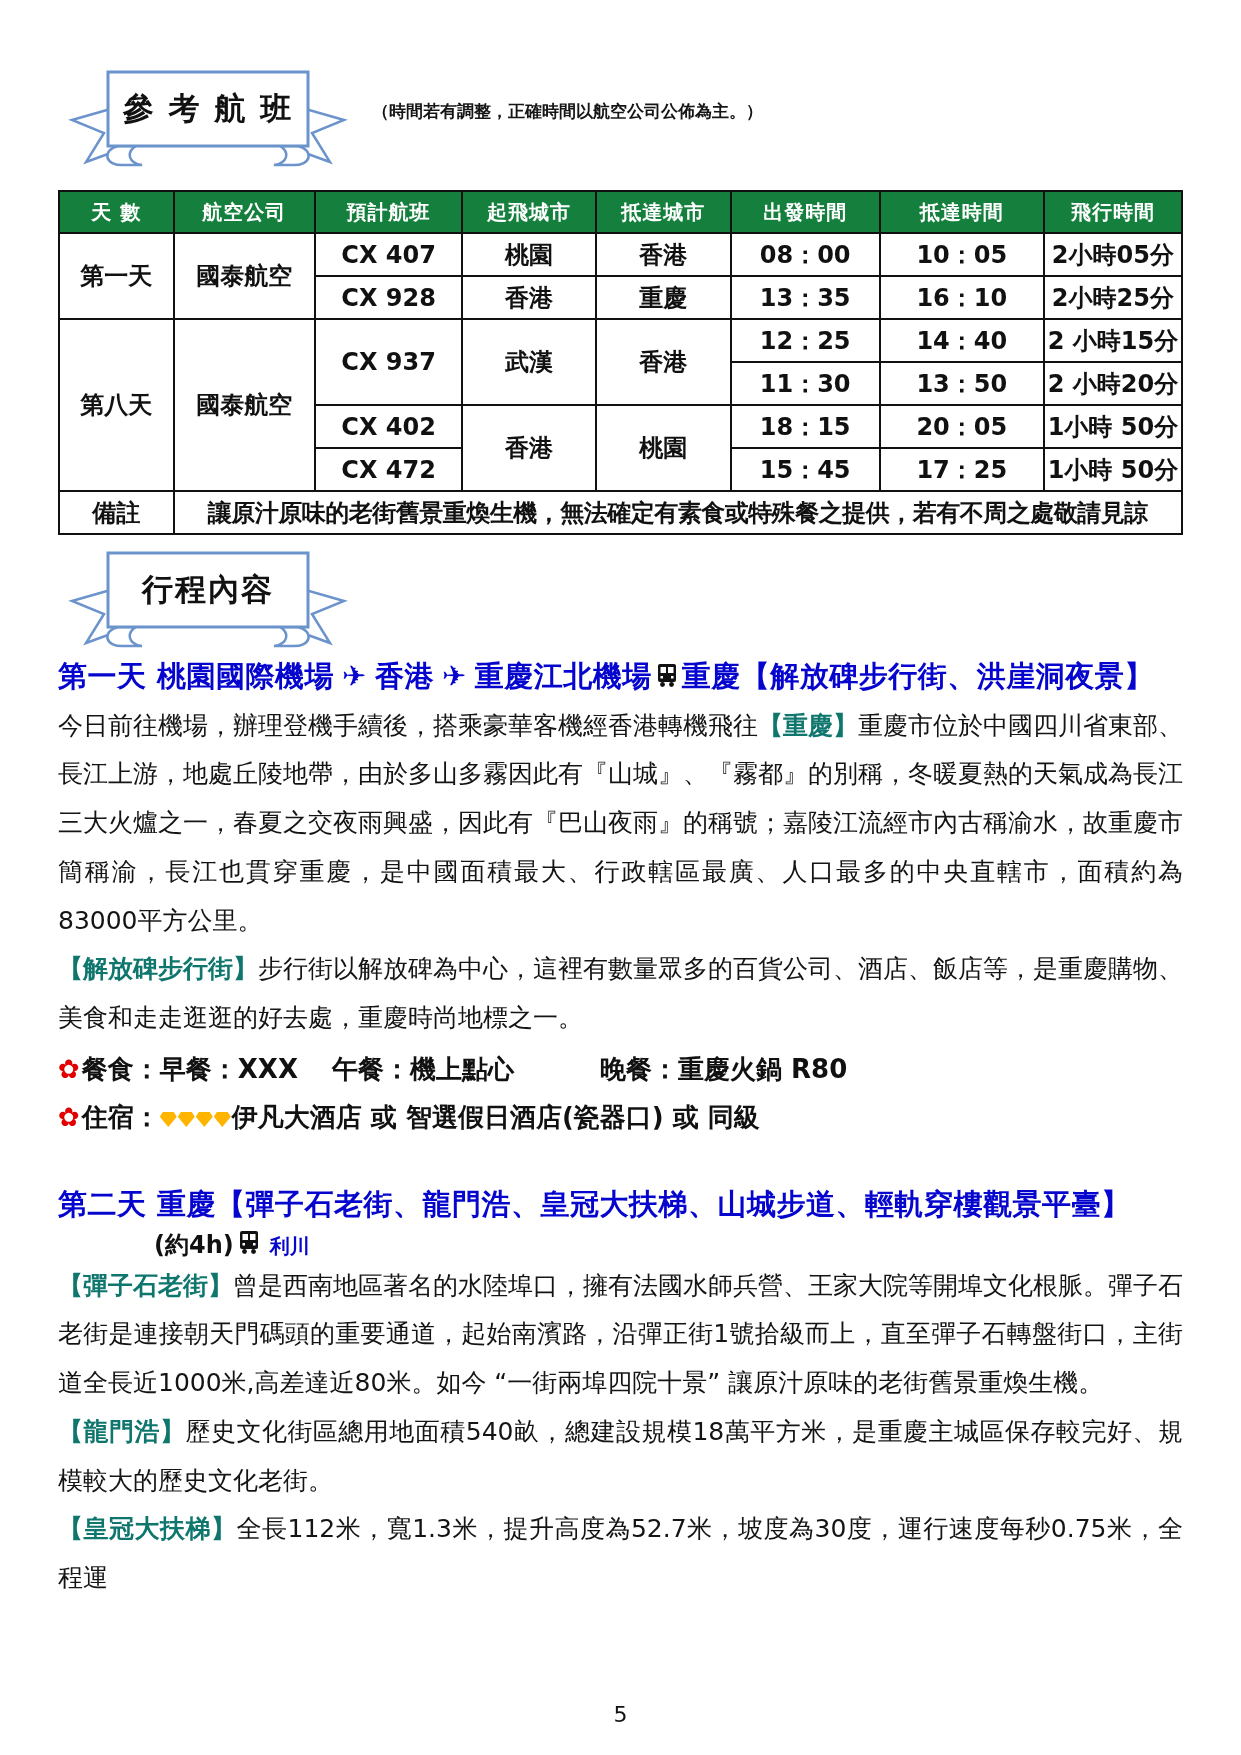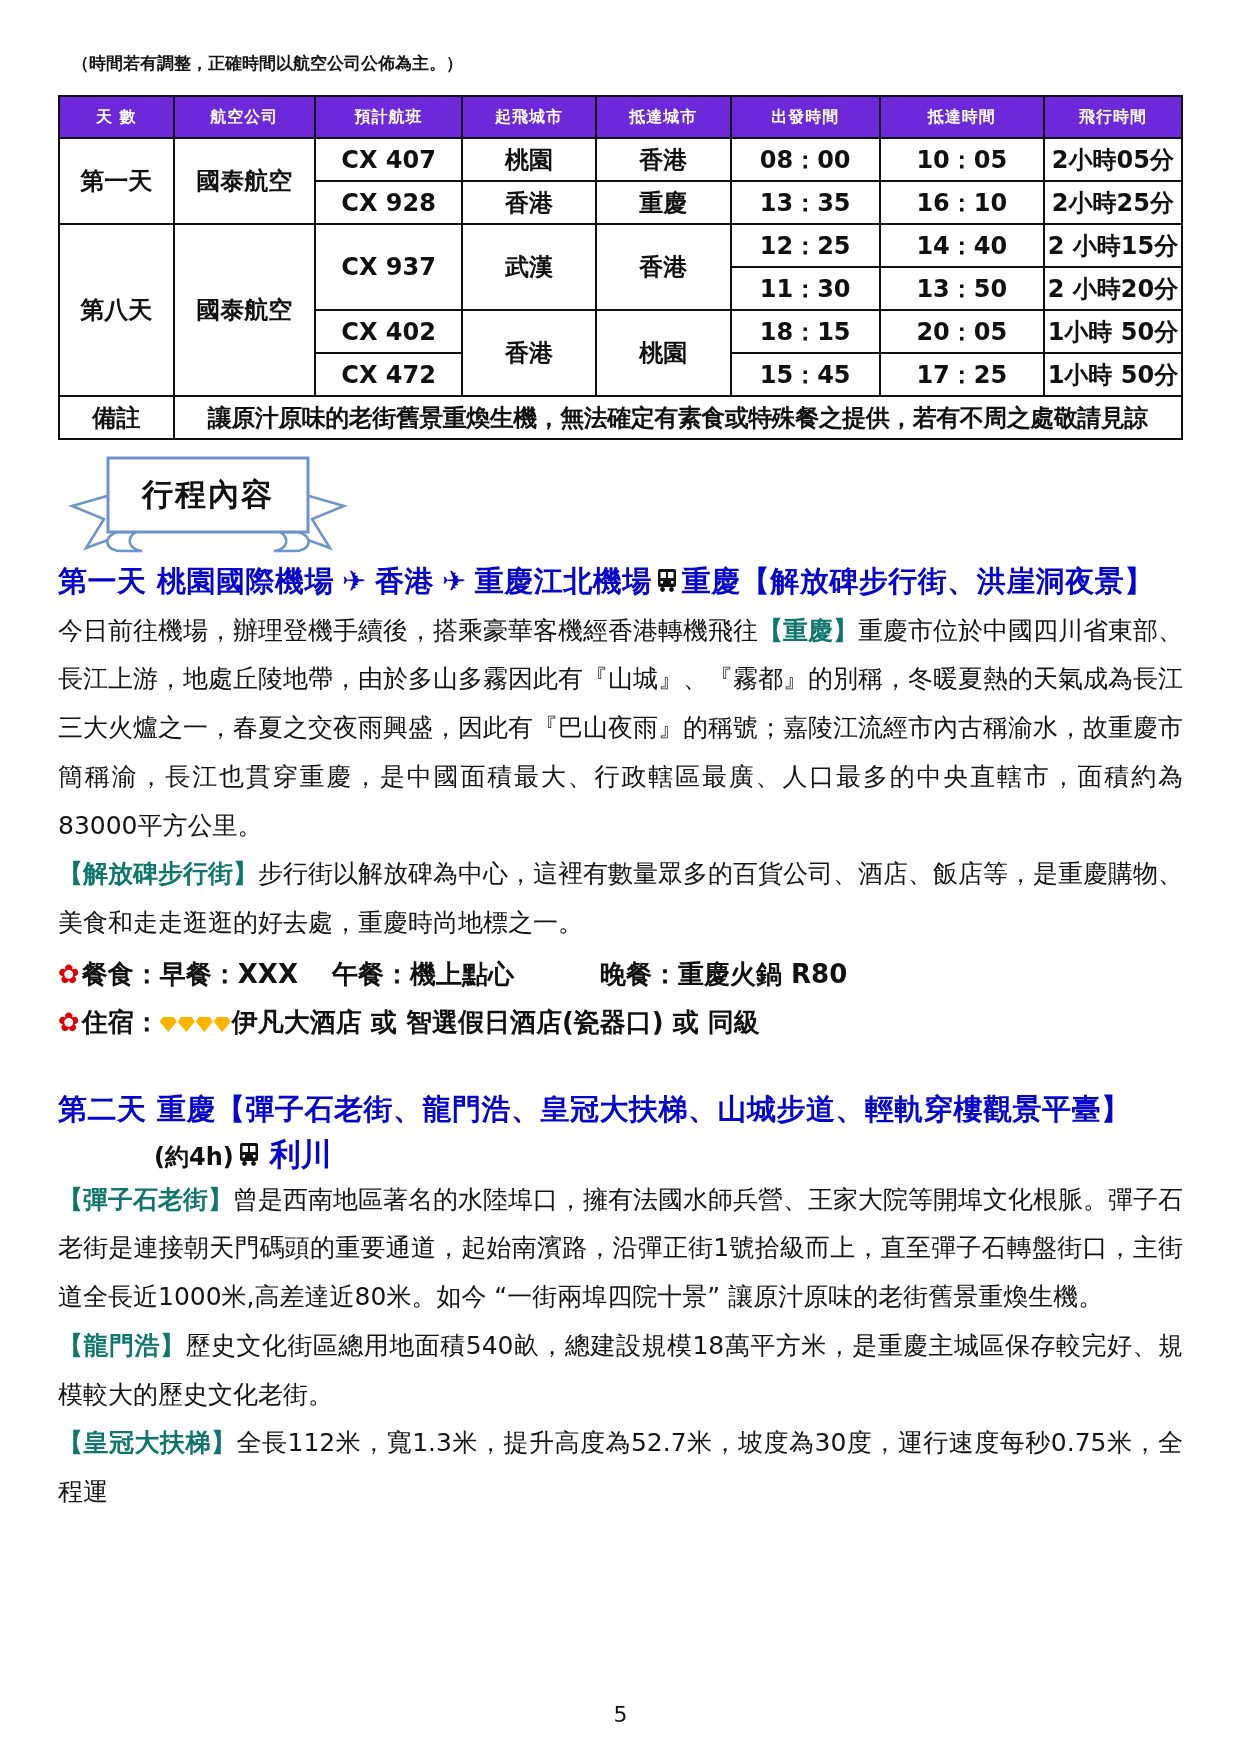--- a/index.html
+++ b/index.html
@@ -30,21 +30,21 @@
   
   table.flights {
     width:100%; border-collapse:collapse; table-layout:fixed;
     margin-top:20px;
   }
   table.flights th, table.flights td {
     border:2px solid #111; text-align:center; vertical-align:middle;
     font-weight:bold; padding:0 2px; overflow:hidden;
   }
   table.flights th {
-    background:#6d28d9; color:#ffffff; font-size:16px; height:40px;
+    background:#15803d; color:#ffffff; font-size:20px; height:40px;
     font-weight:bold; letter-spacing:1px;
   }
   table.flights td { font-size:24px; height:41px; color:#111; }
   td.remark-label { font-size:24px; }
   td.remark {
     color:#ff0000; font-size:22px; text-align:center; white-space:nowrap;
     letter-spacing:-0.5px;
   }
   col.c-day{width:10.2%} col.c-air{width:12.6%} col.c-no{width:13.1%}
   col.c-from{width:11.9%} col.c-to{width:12%} col.c-dep{width:13.3%}
@@ -52,21 +52,21 @@
 
   
   .banner-row.second { margin-top:12px; }
   .day-heading {
     margin:4px 0 0 0; font-size:29px; font-weight:bold; color:#0505ce;
     letter-spacing:0.5px; line-height:1.5;
   }
   .plane { color:#0505ce; margin:0 8px; font-weight:normal; }
   .bus-icon { display:inline-block; vertical-align:-3px; margin:0 3px; }
   .day-heading-sub { margin:2px 0 0 96px; font-size:24px; font-weight:bold; color:#111; }
-  .day-heading-sub .dest { color:#0505ce; font-size:31px; margin-left:6px; }
+  .day-heading-sub .dest { color:#0505ce; font-size:20px; margin-left:6px; }
 
   p.body-text {
     margin:0; font-size:25px; line-height:1.95; text-align:justify;
     color:#141414;
   }
   .tag { color:#0f766e; font-weight:bold; }
   .bold { font-weight:bold; }
 
   .info-line { font-size:26px; font-weight:bold; color:#111; margin-top:4px; line-height:1.7; }
   .flower { color:#e00000; margin-right:2px; }
@@ -84,20 +84,30 @@
     text-align:center; font-size:22px; color:#111;
   }
 </style>
 </head>
 <body>
 
 <div class="page">
   <div class="content">
 
     <div class="banner-row first">
+      <div class="ribbon">
+        <svg width="300" height="104" viewBox="0 0 300 104">
+          <path d="M112,26 L14,54 L46,67 L28,96 L116,64 Z" fill="#ffffff" stroke="#6b93cc" stroke-width="2.5"></path>
+          <path d="M188,26 L286,54 L254,67 L272,96 L184,64 Z" fill="#ffffff" stroke="#6b93cc" stroke-width="2.5"></path>
+          <path d="M60,80 C44,84 46,100 66,99 L84,99 C70,97 68,86 78,80 Z" fill="#ffffff" stroke="#6b93cc" stroke-width="2.5"></path>
+          <path d="M240,80 C256,84 254,100 234,99 L216,99 C230,97 232,86 222,80 Z" fill="#ffffff" stroke="#6b93cc" stroke-width="2.5"></path>
+          <rect x="50" y="6" width="200" height="74" fill="#ffffff" stroke="#6b93cc" stroke-width="3"></rect>
+        </svg>
+        <div class="ribbon-label">參 考 航 班</div>
+      </div>
       <div class="banner-note">（時間若有調整，正確時間以航空公司公佈為主。）</div>
     </div>
 
     <table class="flights">
       <colgroup>
         <col class="c-day">
           <col class="c-air">
           <col class="c-no">
           <col class="c-from">
         <col class="c-to">

